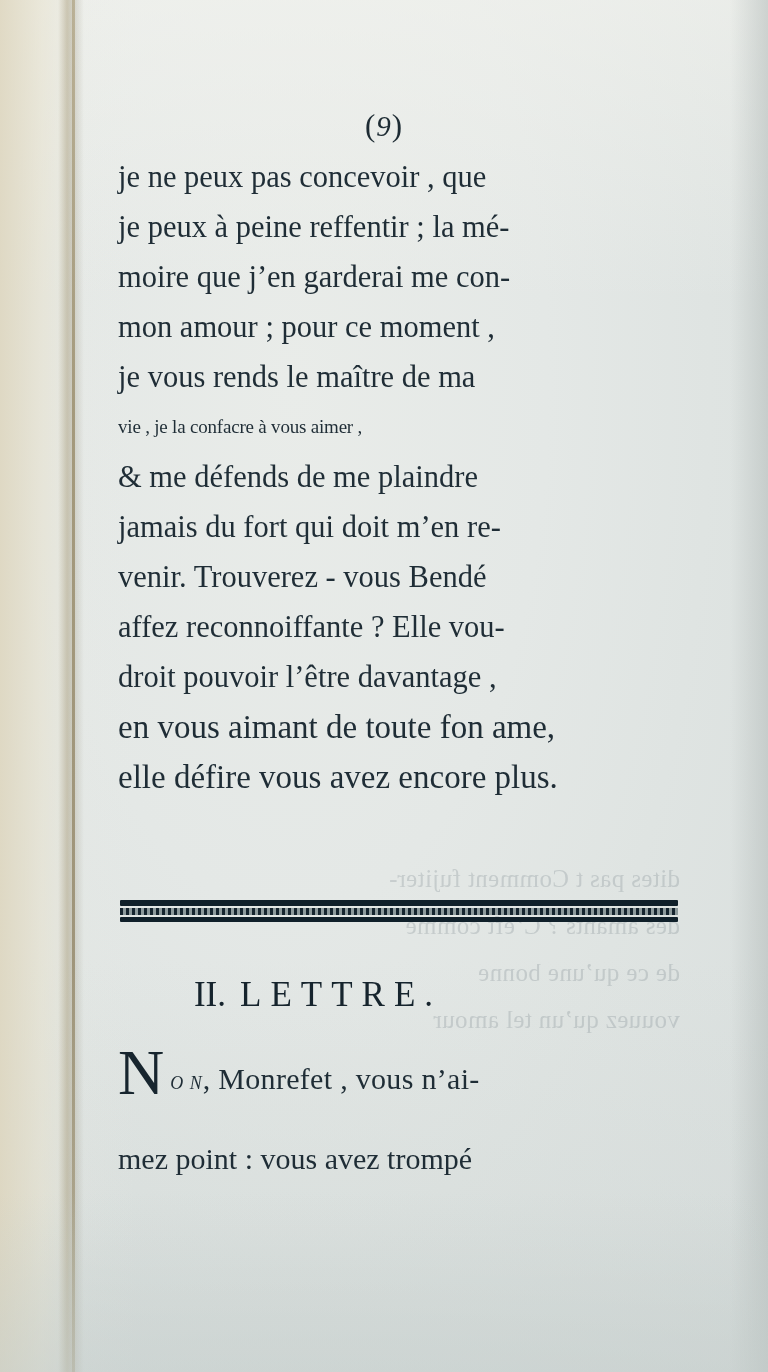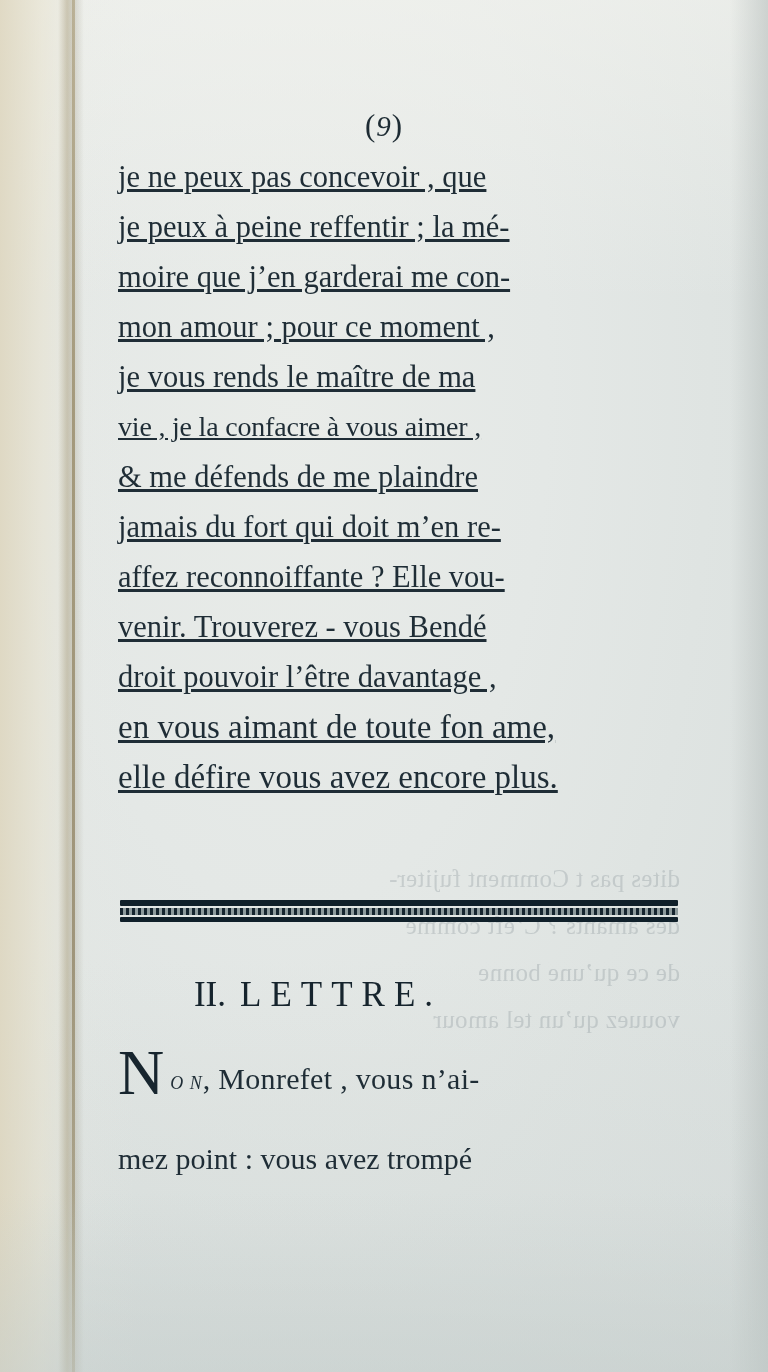--- a/index.html
+++ b/index.html
@@ -114,22 +114,22 @@
   }
   .tline {
     display: flex;
     justify-content: space-between;
     font-size: 30.5px;
     line-height: 50px;
     color: #1f2d36;
     white-space: nowrap;
     letter-spacing: 0px;
   }
-  .tline > span { display: inline-block; text-decoration: underline; }
-  .tline.tight { letter-spacing: -0.2px; font-size: 28px; text-align: right; }
+  .tline > span { display: inline-block; }
+  .tline.tight { letter-spacing: -0.2px; font-size: 19px; text-align: right; }
   .tline.narrow { font-size: 33px; }
 
   
   .rule {
     position: absolute;
     left: 120px;
     top: 900px;
     width: 558px;
   }
   .rule .bar1 {
@@ -241,24 +241,24 @@
       <div class="tline tight">
           <span>vie , je la confacre à vous aimer ,</span>
         </div>
       <div class="tline">
           <span>&amp; me défends de me plaindre</span>
         </div>
       <div class="tline">
           <span>jamais du fort qui doit m’en re-</span>
         </div>
       <div class="tline">
+          <span>venir. Trouverez - vous Bendé</span>
+        </div>
+      <div class="tline">
           <span>affez reconnoiffante ? Elle vou-</span>
-        </div>
-      <div class="tline">
-          <span>venir. Trouverez - vous Bendé</span>
         </div>
       <div class="tline">
           <span>droit pouvoir l’être davantage ,</span>
         </div>
       <div class="tline narrow">
           <span>en vous aimant de toute fon ame,</span>
         </div>
       <div class="tline narrow">
           <span>elle défire vous avez encore plus.</span>
         </div>

